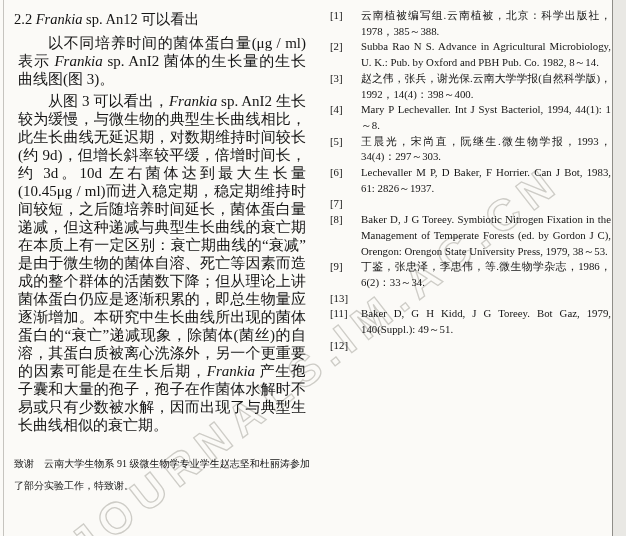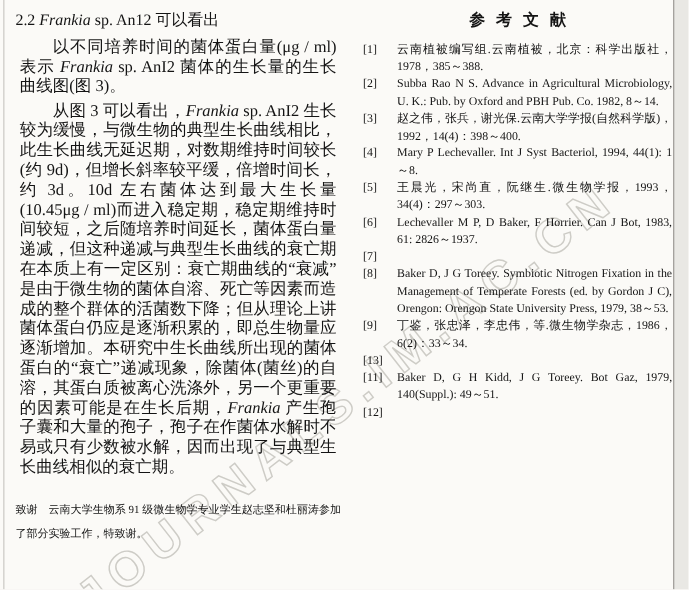--- a/index.html
+++ b/index.html
@@ -82,21 +82,20 @@
   <div class="watermark">©JOURNALS.IM.AC.CN</div>
 
   <div class="col-left">
     <h3 class="sec-heading"><span class="b">2.2  </span><span class="b i">Frankia</span><span class="b"> sp. An12 </span><span class="b">可以看出</span></h3>
     <p class="para"><span>以不同培养时间的菌体蛋白量(μg / ml)表示 </span><span class="i">Frankia</span><span> sp. AnI2 菌体的生长量的生长曲线图(图 3)。</span></p>
     <p class="para"><span>从图 3 可以看出，</span><span class="i">Frankia</span><span> sp. AnI2 生长较为缓慢，与微生物的典型生长曲线相比，此生长曲线无延迟期，对数期维持时间较长(约 9d)，但增长斜率较平缓，倍增时间长，约 3d。10d 左右菌体达到最大生长量(10.45μg / ml)而进入稳定期，稳定期维持时间较短，之后随培养时间延长，菌体蛋白量递减，但这种递减与典型生长曲线的衰亡期在本质上有一定区别：衰亡期曲线的“衰减”是由于微生物的菌体自溶、死亡等因素而造成的整个群体的活菌数下降；但从理论上讲菌体蛋白仍应是逐渐积累的，即总生物量应逐渐增加。本研究中生长曲线所出现的菌体蛋白的“衰亡”递减现象，除菌体(菌丝)的自溶，其蛋白质被离心洗涤外，另一个更重要的因素可能是在生长后期，</span><span class="i">Frankia</span><span> 产生孢子囊和大量的孢子，孢子在作菌体水解时不易或只有少数被水解，因而出现了与典型生长曲线相似的衰亡期。</span></p>
     <p class="ack"><span class="b">致谢</span><span>　云南大学生物系 91 级微生物学专业学生赵志坚和杜丽涛参加了部分实验工作，特致谢。</span></p>
   </div>
 
   <div class="col-right">
-    <h3 class="ref-heading">参考文献</h3>
     <div id="ref-list">
         <div class="ref-item">
           <span class="ref-label">[1]</span>
           <div class="ref-text"><span>云南植被编写组.云南植被，北京：科学出版社，1978，385～388.</span></div>
         </div>
         <div class="ref-item">
           <span class="ref-label">[2]</span>
           <div class="ref-text"><span>Subba Rao N S. Advance in Agricultural Microbiology, U. K.: Pub. by Oxford and PBH Pub. Co. 1982, 8～14.</span></div>
         </div>
         <div class="ref-item">

